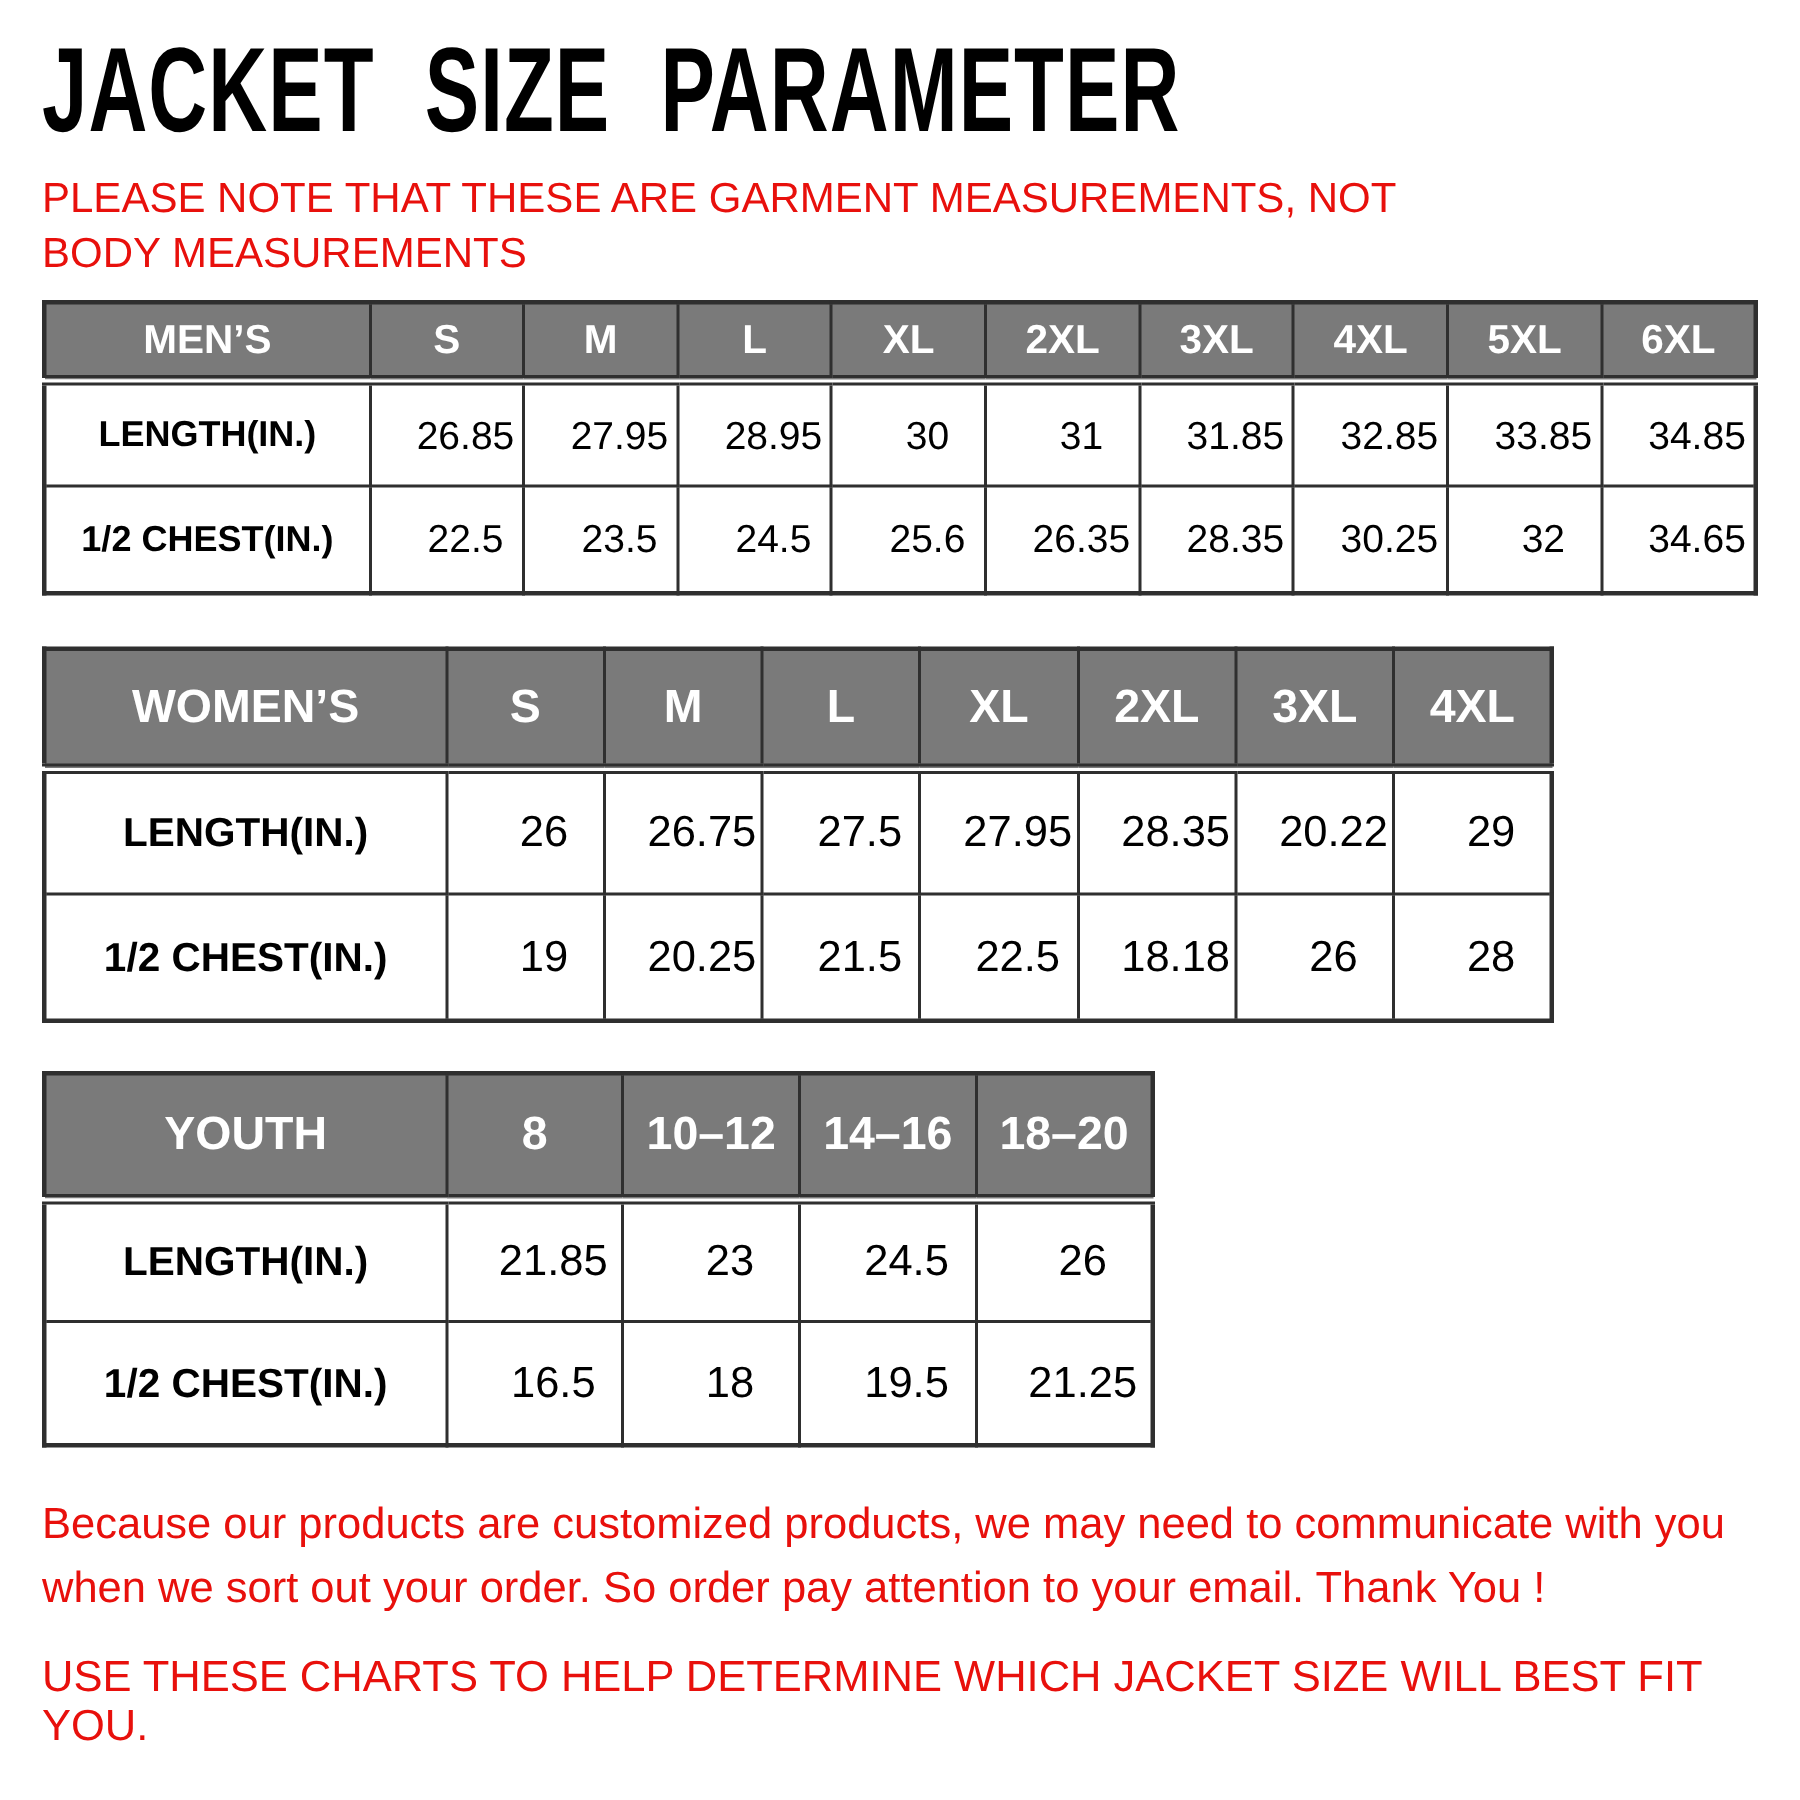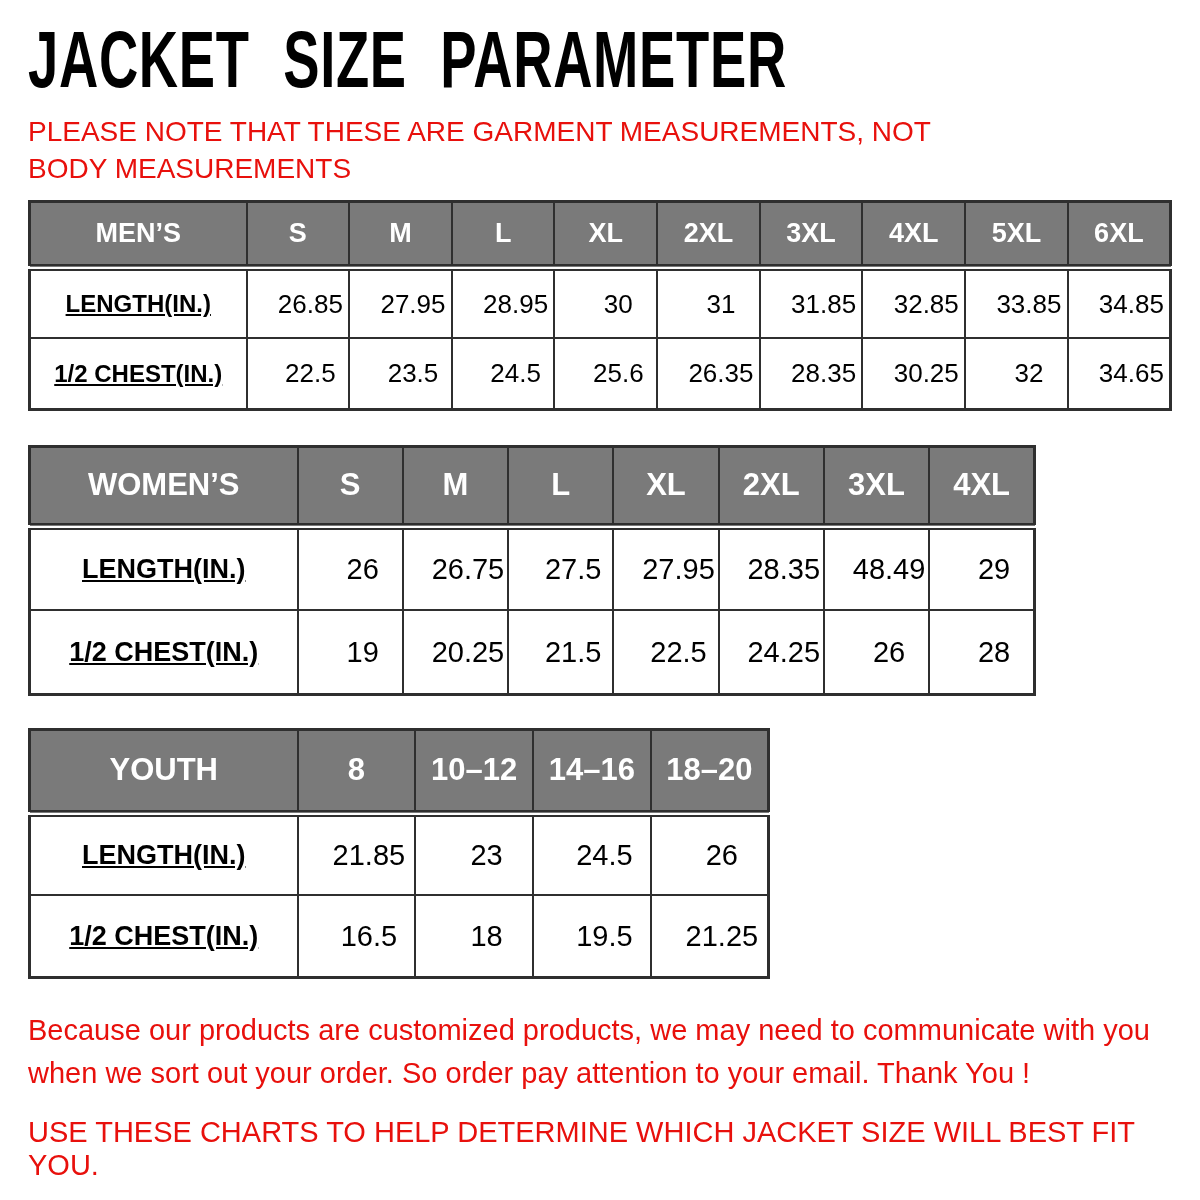--- a/index.html
+++ b/index.html
@@ -47,34 +47,33 @@
   table.size-table thead th {
     background: #7a7a7a;
     color: #ffffff;
     font-weight: 700;
     border-bottom: 7px double #2f2f2f;
   }
   table.size-table tbody th.row-label {
     background: #ffffff;
     color: #000000;
     font-weight: 700;
-    text-decoration: underline;
   }
   table.size-table td {
     text-align: center;
     font-weight: 400;
     color: #000;
     padding-left: 26px;
   }
   table.size-table th { text-align: center; }
 
   
   #mens-table { width: 1144px; margin-top: 12px; }
   #mens-table .col-label { width: 217px; }
-  #mens-table thead tr { height: 66px; }
+  #mens-table thead tr { height: 52px; }
   #mens-table tbody tr { height: 71px; }
   #mens-table thead th { font-size: 27px; }
   #mens-table tbody th { font-size: 24px; }
   #mens-table td { font-size: 26px; }
 
   
   #womens-table { width: 1008px; margin-top: 34px; }
   #womens-table .col-label { width: 268px; }
   #womens-table thead tr { height: 80px; }
   #womens-table tbody tr { height: 84px; }
@@ -193,30 +192,30 @@
         </tr>
       </thead>
       <tbody>
         <tr>
           <th class="row-label">LENGTH(IN.)</th>
           <td>26</td>
           <td>26.75</td>
           <td>27.5</td>
           <td>27.95</td>
           <td>28.35</td>
-          <td>48.49</td>
+          <td>20.22</td>
           <td>29</td>
         </tr>
         <tr>
           <th class="row-label">1/2 CHEST(IN.)</th>
           <td>19</td>
           <td>20.25</td>
           <td>21.5</td>
           <td>22.5</td>
-          <td>24.25</td>
+          <td>18.18</td>
           <td>26</td>
           <td>28</td>
         </tr>
       </tbody>
     </table>
 
   <table class="size-table" id="youth-table">
       <colgroup>
         <col class="col-label">
         <col class="col-size">

